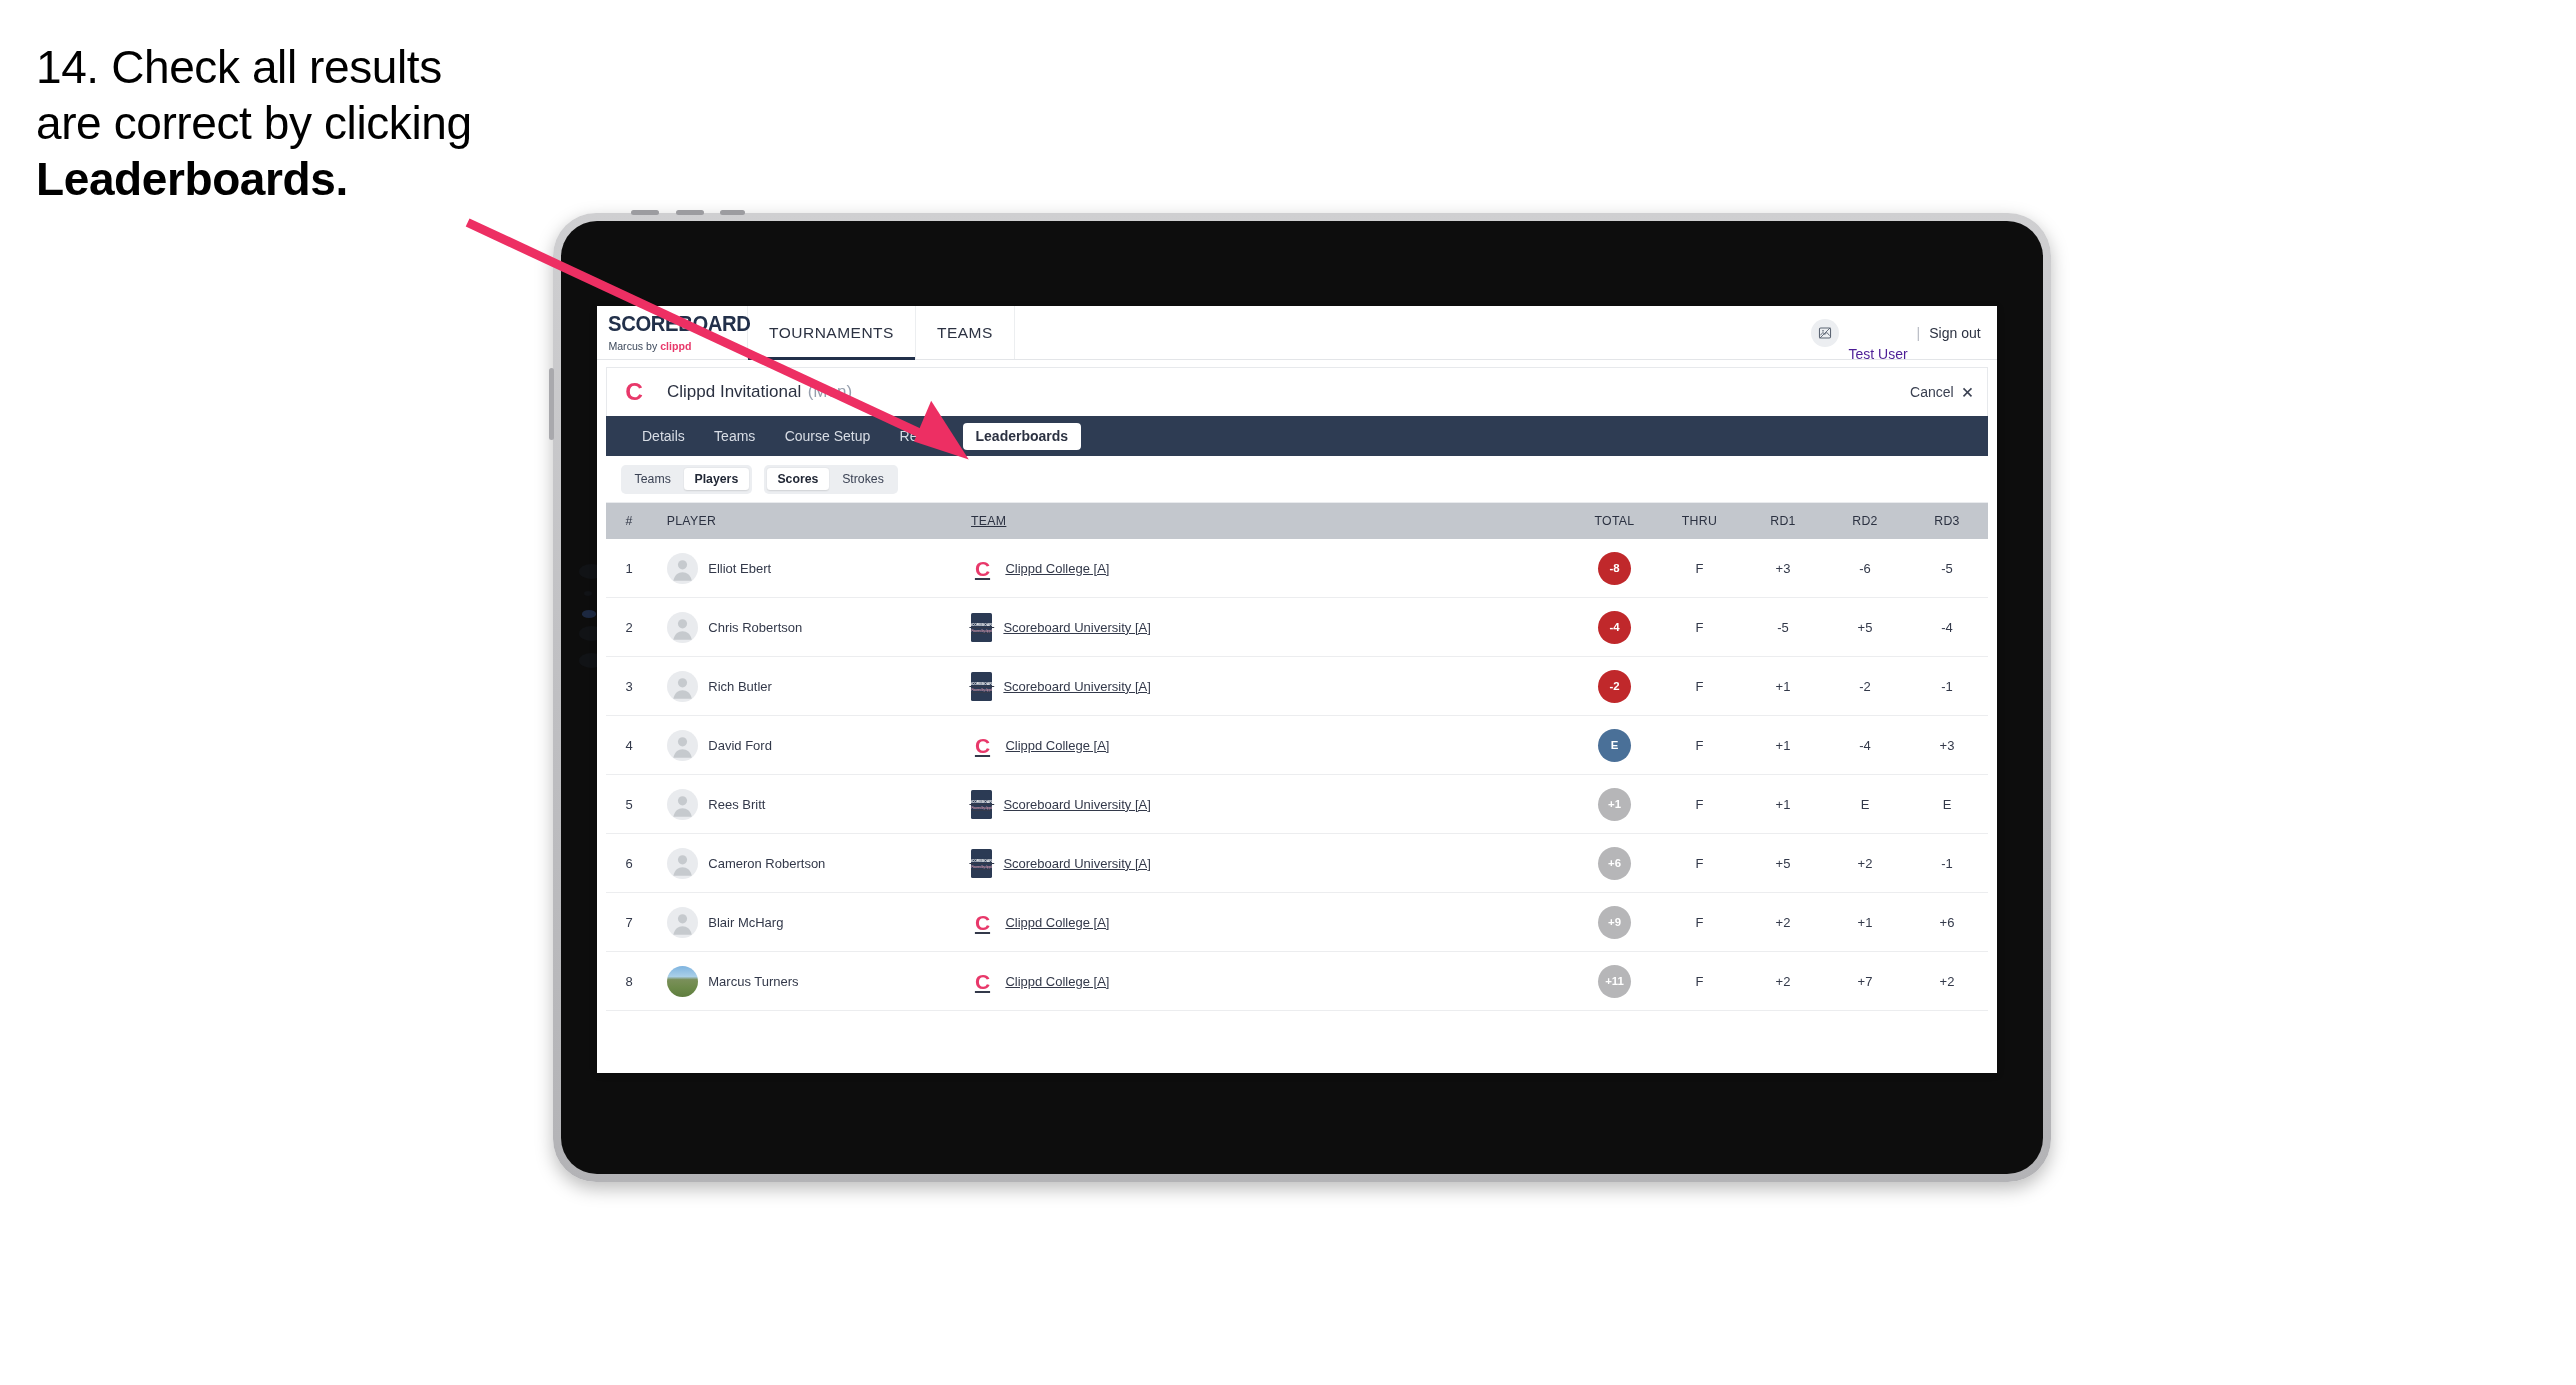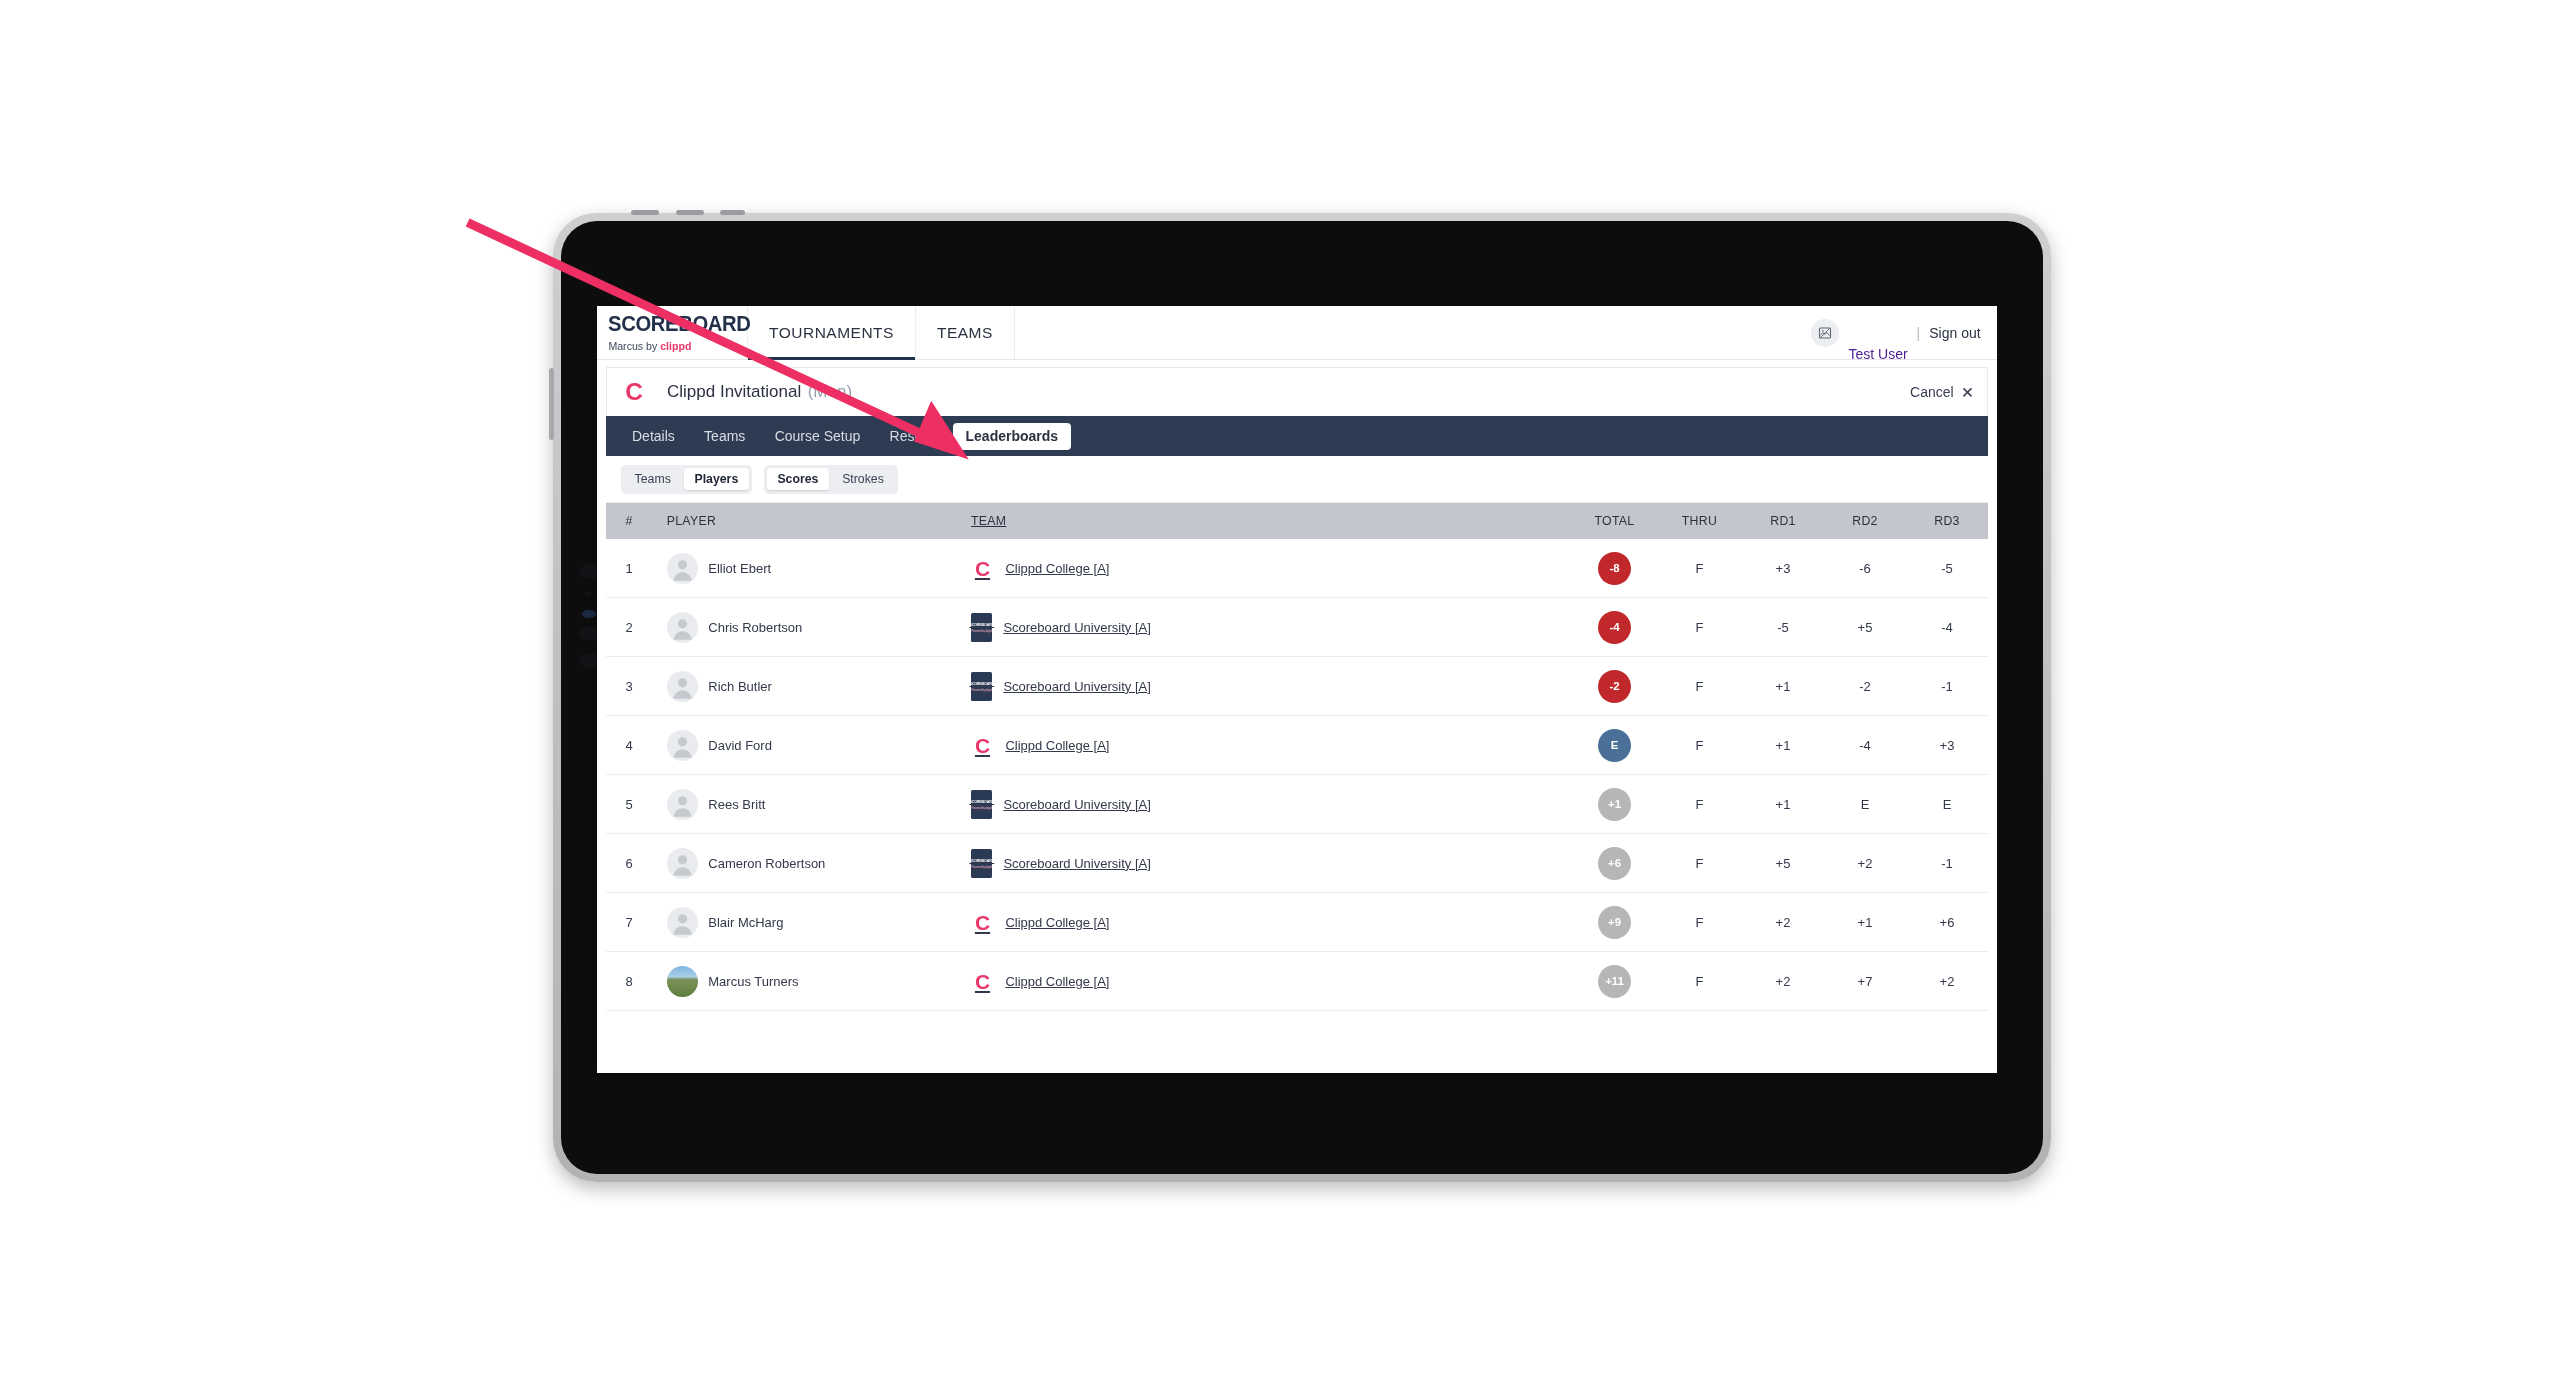--- a/index.html
+++ b/index.html
@@ -138,21 +138,21 @@
   .title-spacer { flex:1; }
   .cancel-btn { display:flex; align-items:center; gap:7.4px; font-size:14px; color:#3a4051; cursor:pointer; }
   .x-glyph { font-size: 15.5px; line-height: 1; }
 
   
   .section-tabs {
     margin: 0 9px;
     height: 40px;
     background: #2e3c53;
     display: flex; align-items: center;
-    padding: 0 13px;
+    padding: 0 23px;
     gap: 3.3px;
   }
   .stab {
     font-size: 14px; color: #d8dde5;
     padding: 5.7px 13px; border-radius: 4.1px;
     cursor: pointer;
   }
   .stab.active { background:#ffffff; color:#2b3141; font-weight: bold; }
 
   
@@ -230,20 +230,25 @@
   }
   .badge.under { background:#c0282b; }
   .badge.even  { background:#4a7098; }
   .badge.over  { background:#b6b6b8; }
 </style>
 </head>
 <body>
 
 <div id="root">
 
+  <div class="caption">
+    <div>14. Check all results</div>
+    <div>are correct by clicking</div>
+    <div class="bold">Leaderboards.</div>
+  </div>
 
   <div class="tablet">
     <div class="tablet-nub" style="left:78px;width:28px;"></div>
     <div class="tablet-nub" style="left:123px;width:28px;"></div>
     <div class="tablet-nub" style="left:167px;width:24.5px;"></div>
     <div class="tablet-sidebtn" style="top:155px;height:72px;"></div>
     <div class="tablet-screen">
       <div class="dim-dot" style="left:18px;top:343px;width:24.5px;height:14.7px;"></div>
       <div class="dim-dot" style="left:23px;top:370px;width:8.2px;height:4.9px;"></div>
       <div class="dim-dot blue" style="left:21px;top:389px;width:14px;height:7.4px;"></div>

